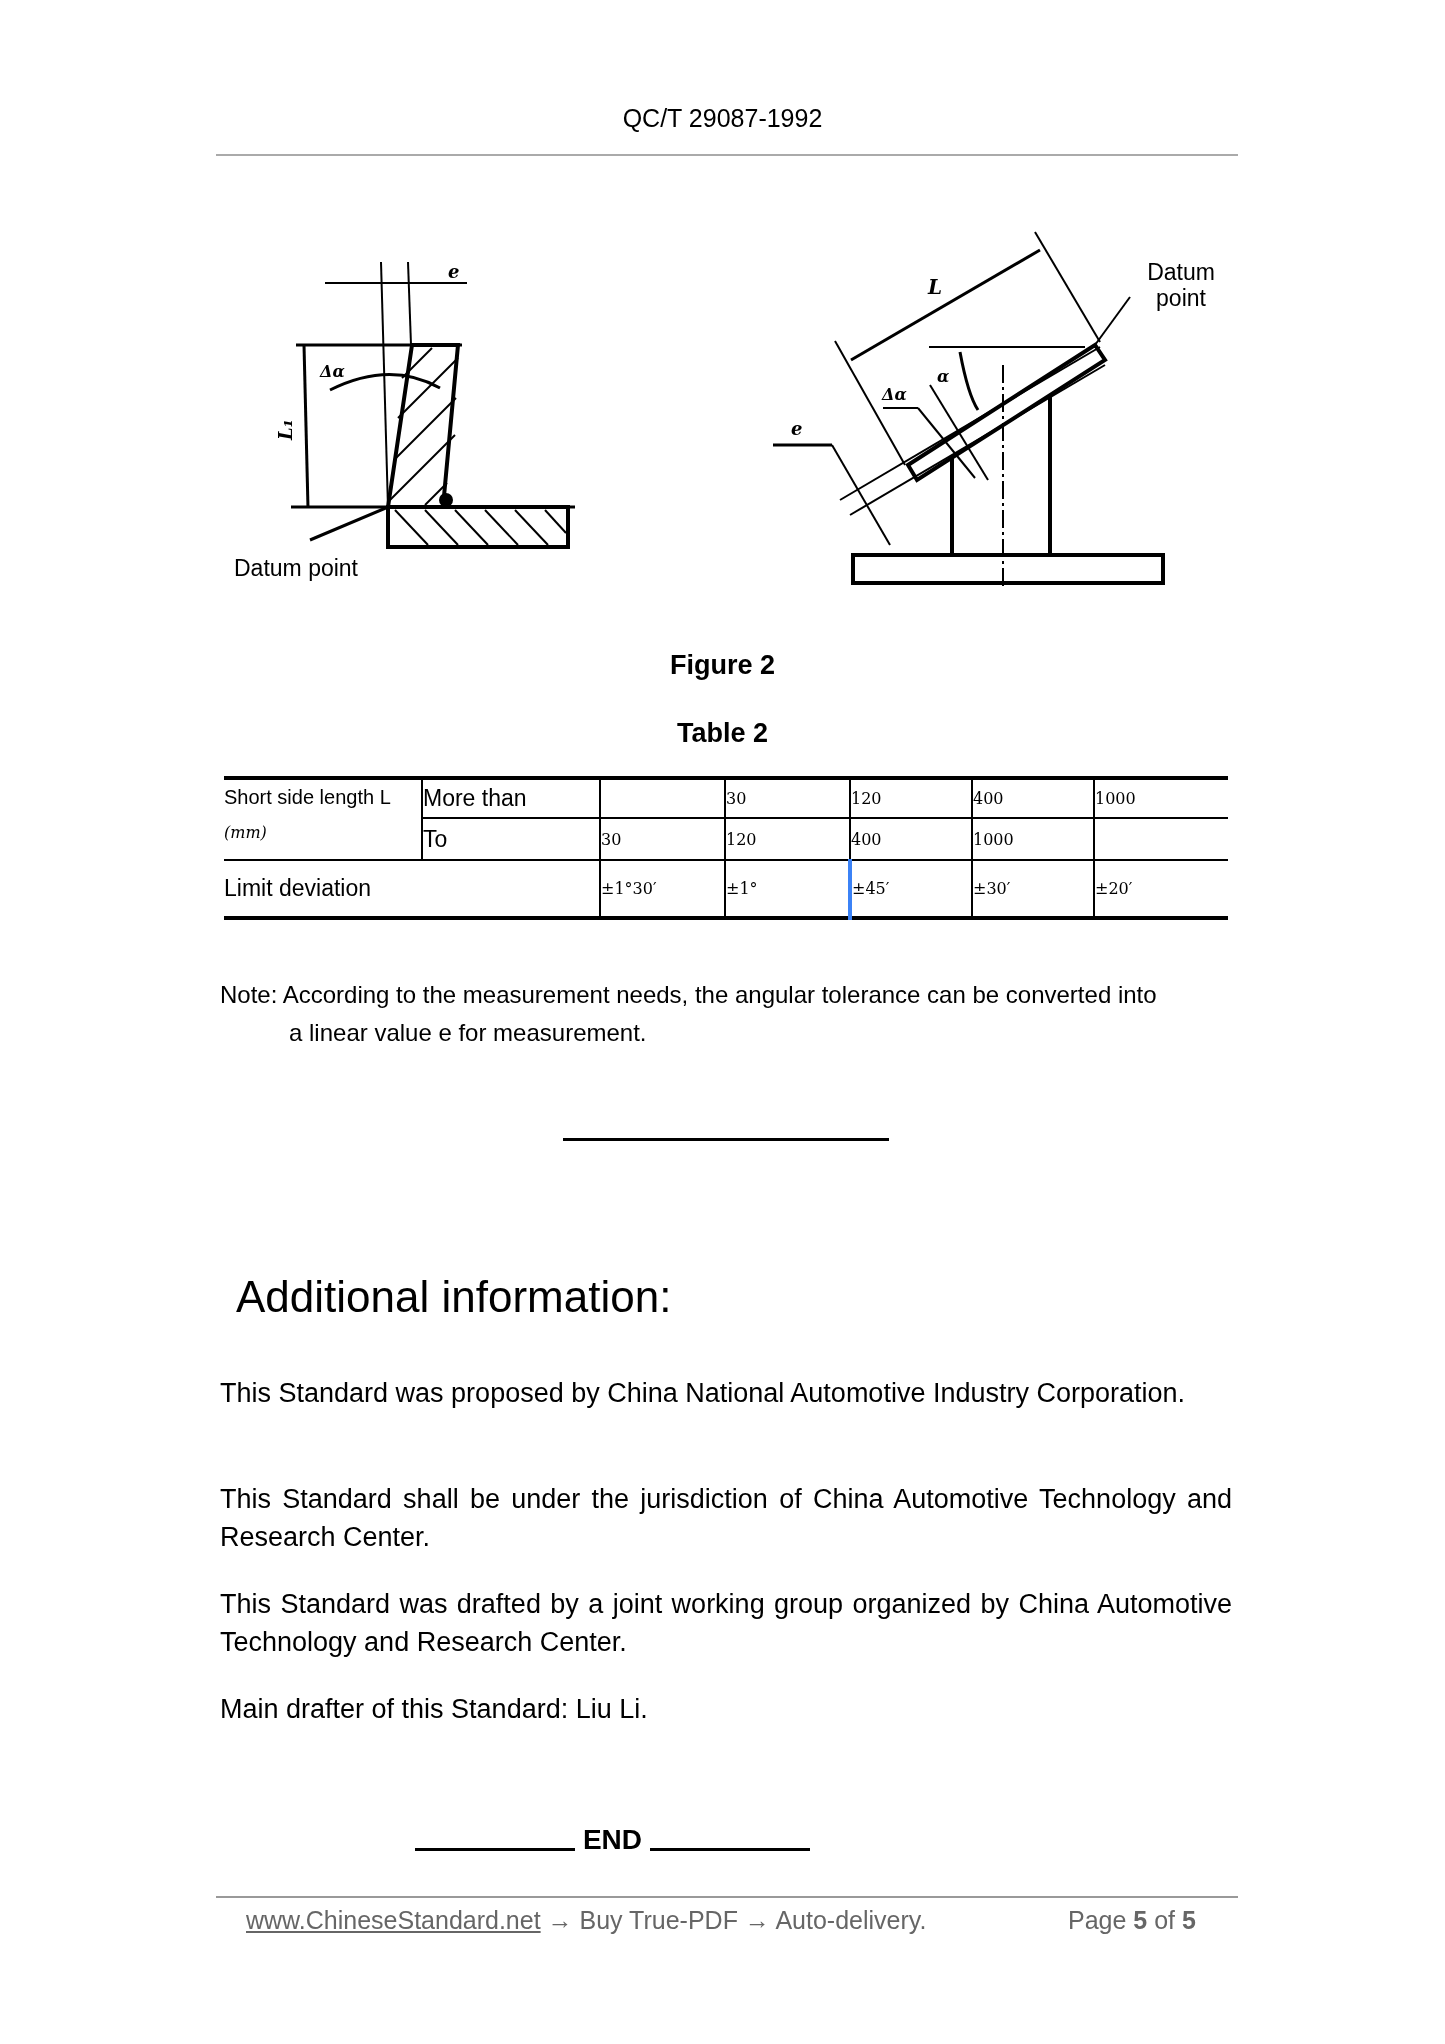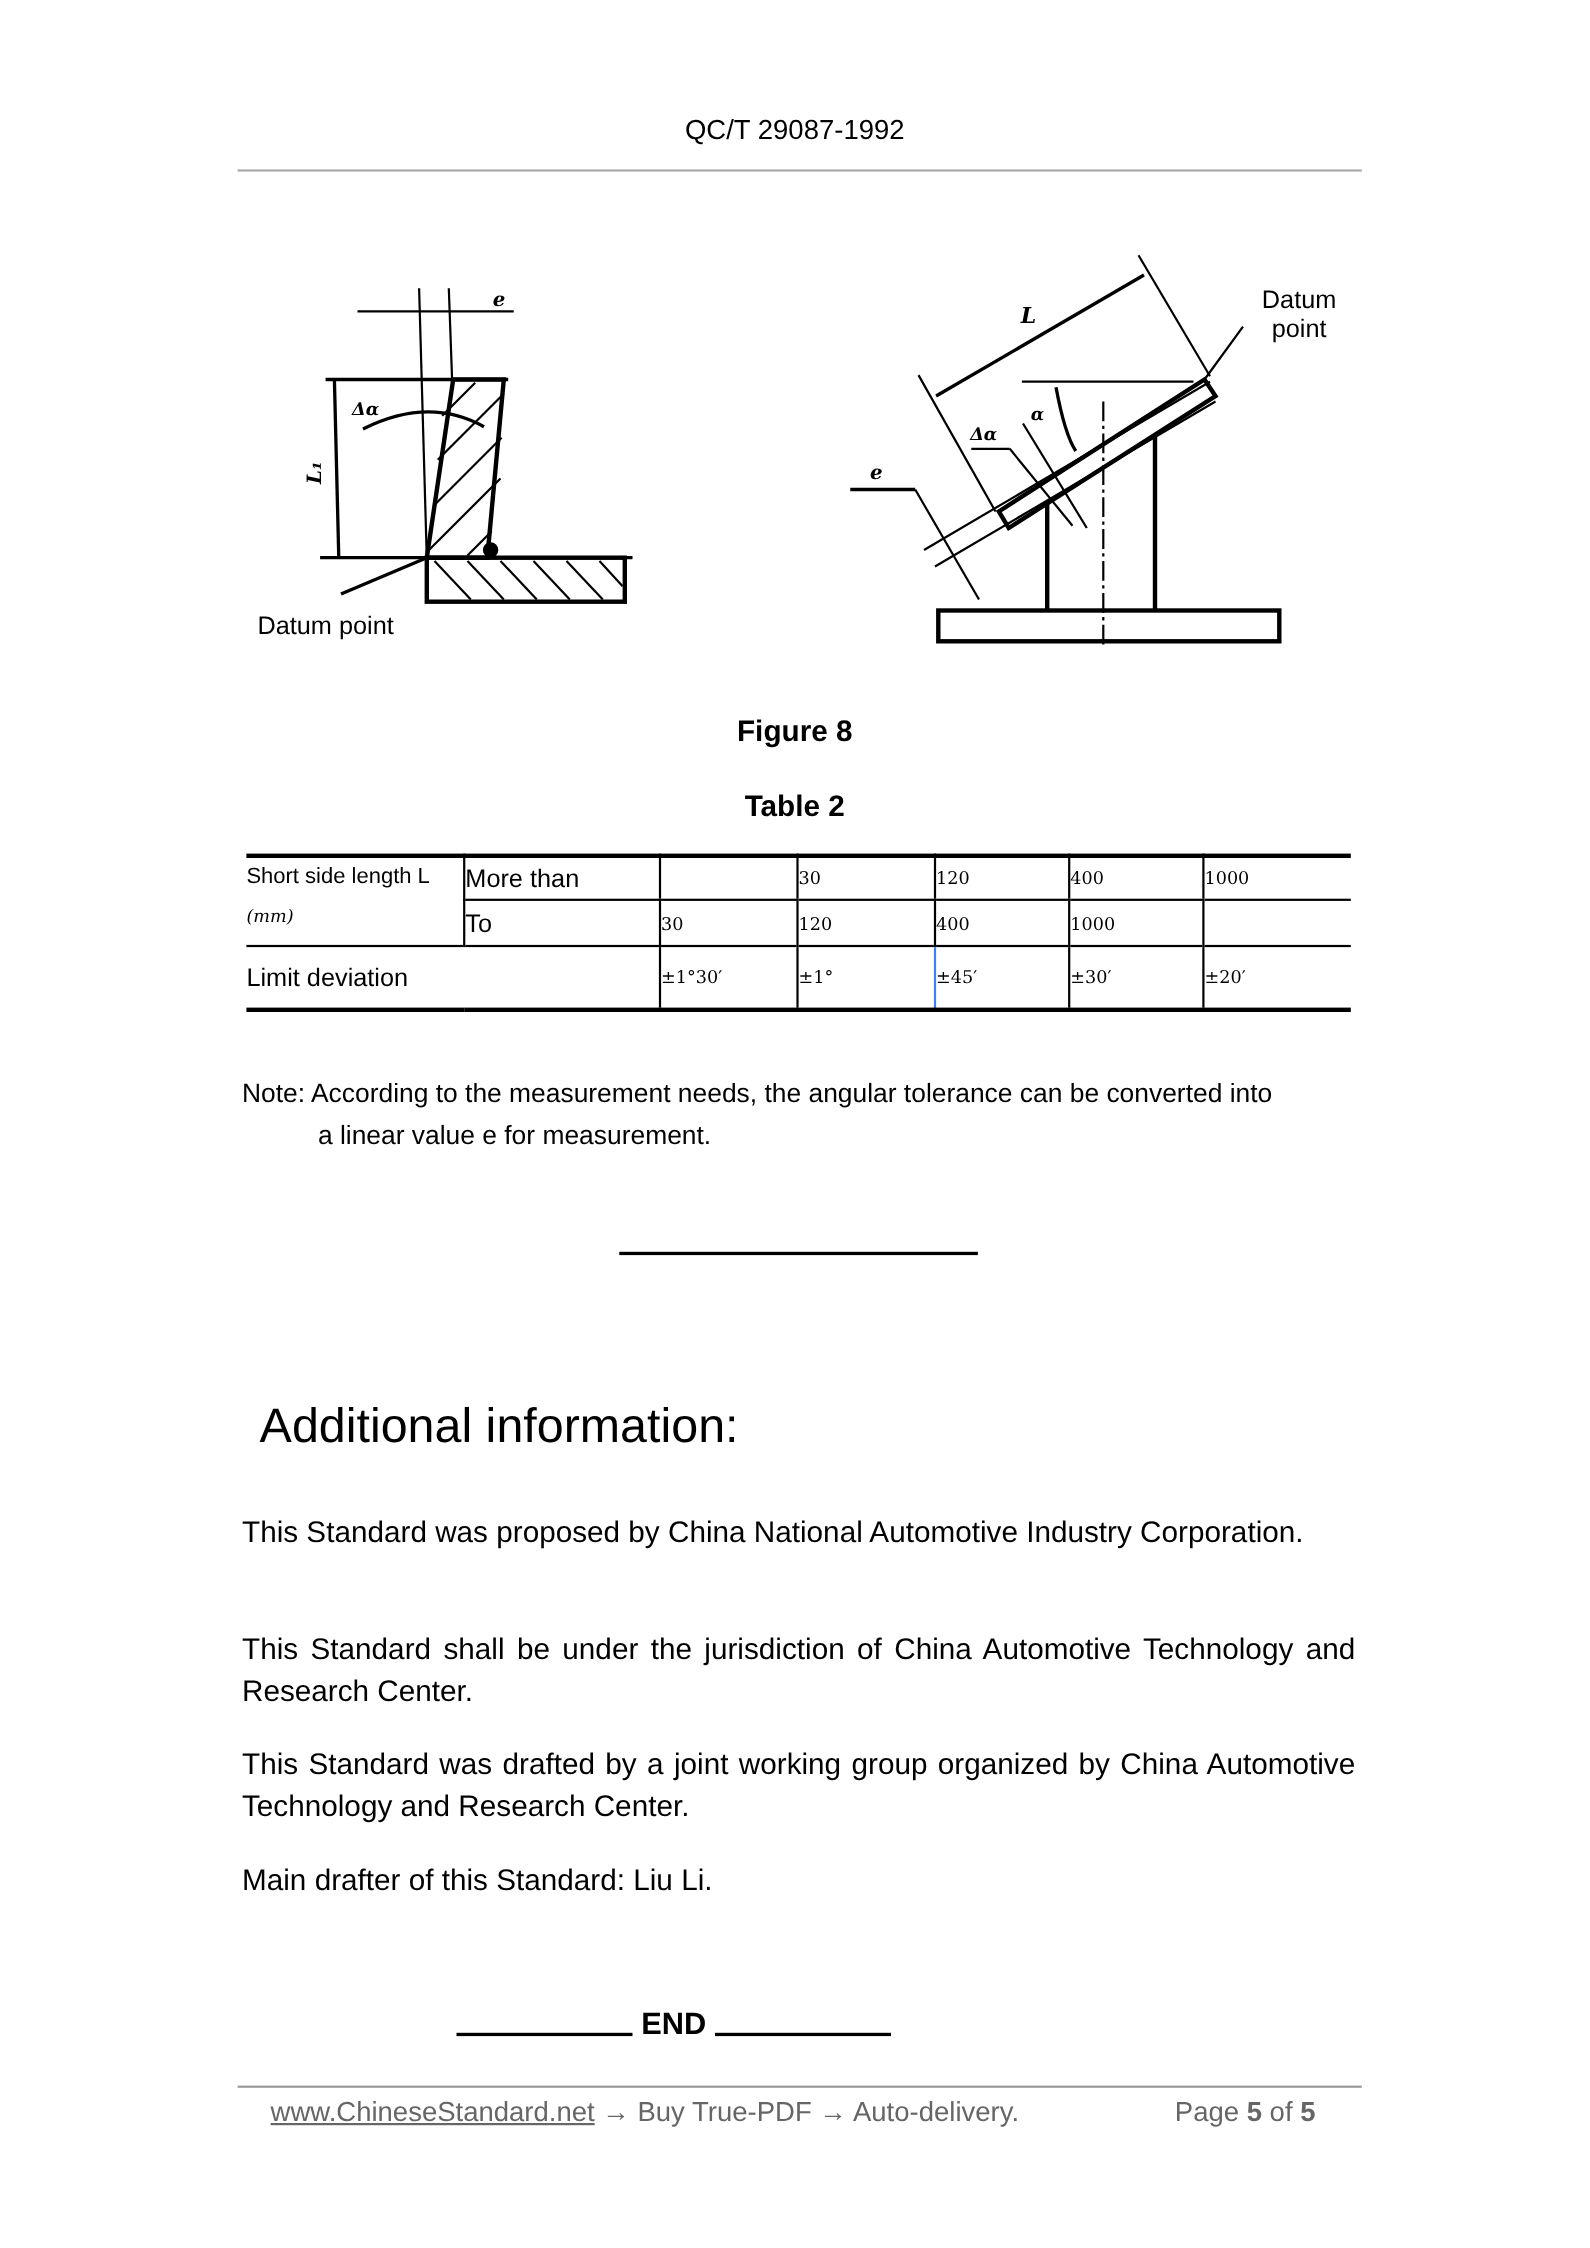--- a/index.html
+++ b/index.html
@@ -104,21 +104,21 @@
     <rect x="853" y="555" width="310" height="28" stroke-width="4"></rect>
   </g>
   <text x="928" y="294" font-family="DejaVu Serif, serif" font-style="italic" font-weight="bold" font-size="20">L</text>
   <text x="937" y="382" font-family="DejaVu Serif, serif" font-style="italic" font-weight="bold" font-size="16">α</text>
   <text x="882" y="400" font-family="DejaVu Serif, serif" font-style="italic" font-weight="bold" font-size="16">Δα</text>
   <text x="791" y="435" font-family="DejaVu Serif, serif" font-style="italic" font-weight="bold" font-size="18">e</text>
   <text x="1181" y="280" text-anchor="middle" font-family="Liberation Sans, sans-serif" font-size="23">Datum</text>
   <text x="1181" y="306" text-anchor="middle" font-family="Liberation Sans, sans-serif" font-size="23">point</text>
 </svg>
 
-<div class="abs caption" style="top:650px;">Figure 8</div>
+<div class="abs caption" style="top:650px;">Figure 2</div>
 <div class="abs caption" style="top:718px;">Table 2</div>
 
 <table class="t2">
   <colgroup>
     <col style="width:198px">
       <col style="width:178px">
     <col style="width:125px">
       <col style="width:125px">
       <col style="width:122px">
       <col style="width:122px">
@@ -142,21 +142,21 @@
     <td class="serif" style="border-left:2px solid #000;">30</td>
     <td class="serif" style="border-left:2px solid #000;">120</td>
     <td class="serif" style="border-left:2px solid #000;">400</td>
     <td class="serif" style="border-left:2px solid #000;">1000</td>
     <td class="serif" style="border-left:2px solid #000;"></td>
   </tr>
   <tr style="height:58px;border-bottom:4px solid #000;">
     <td colspan="2" style="font-size:23px;">Limit deviation</td>
     <td class="serif" style="border-left:2px solid #000;">±1°30′</td>
     <td class="serif" style="border-left:2px solid #000;">±1°</td>
-    <td class="serif" style="border-left:2px solid #3b82f6;">±45′</td>
+    <td class="serif" style="border-left:4px solid #3b82f6;">±45′</td>
     <td class="serif" style="border-left:2px solid #000;">±30′</td>
     <td class="serif" style="border-left:2px solid #000;">±20′</td>
   </tr>
 </tbody>
   </table>
 
 <div class="abs note" style="top:976px;">
   <span>Note: According to the measurement needs, the angular tolerance can be converted into</span>
   <span class="indent">a linear value e for measurement.</span>
 </div>

